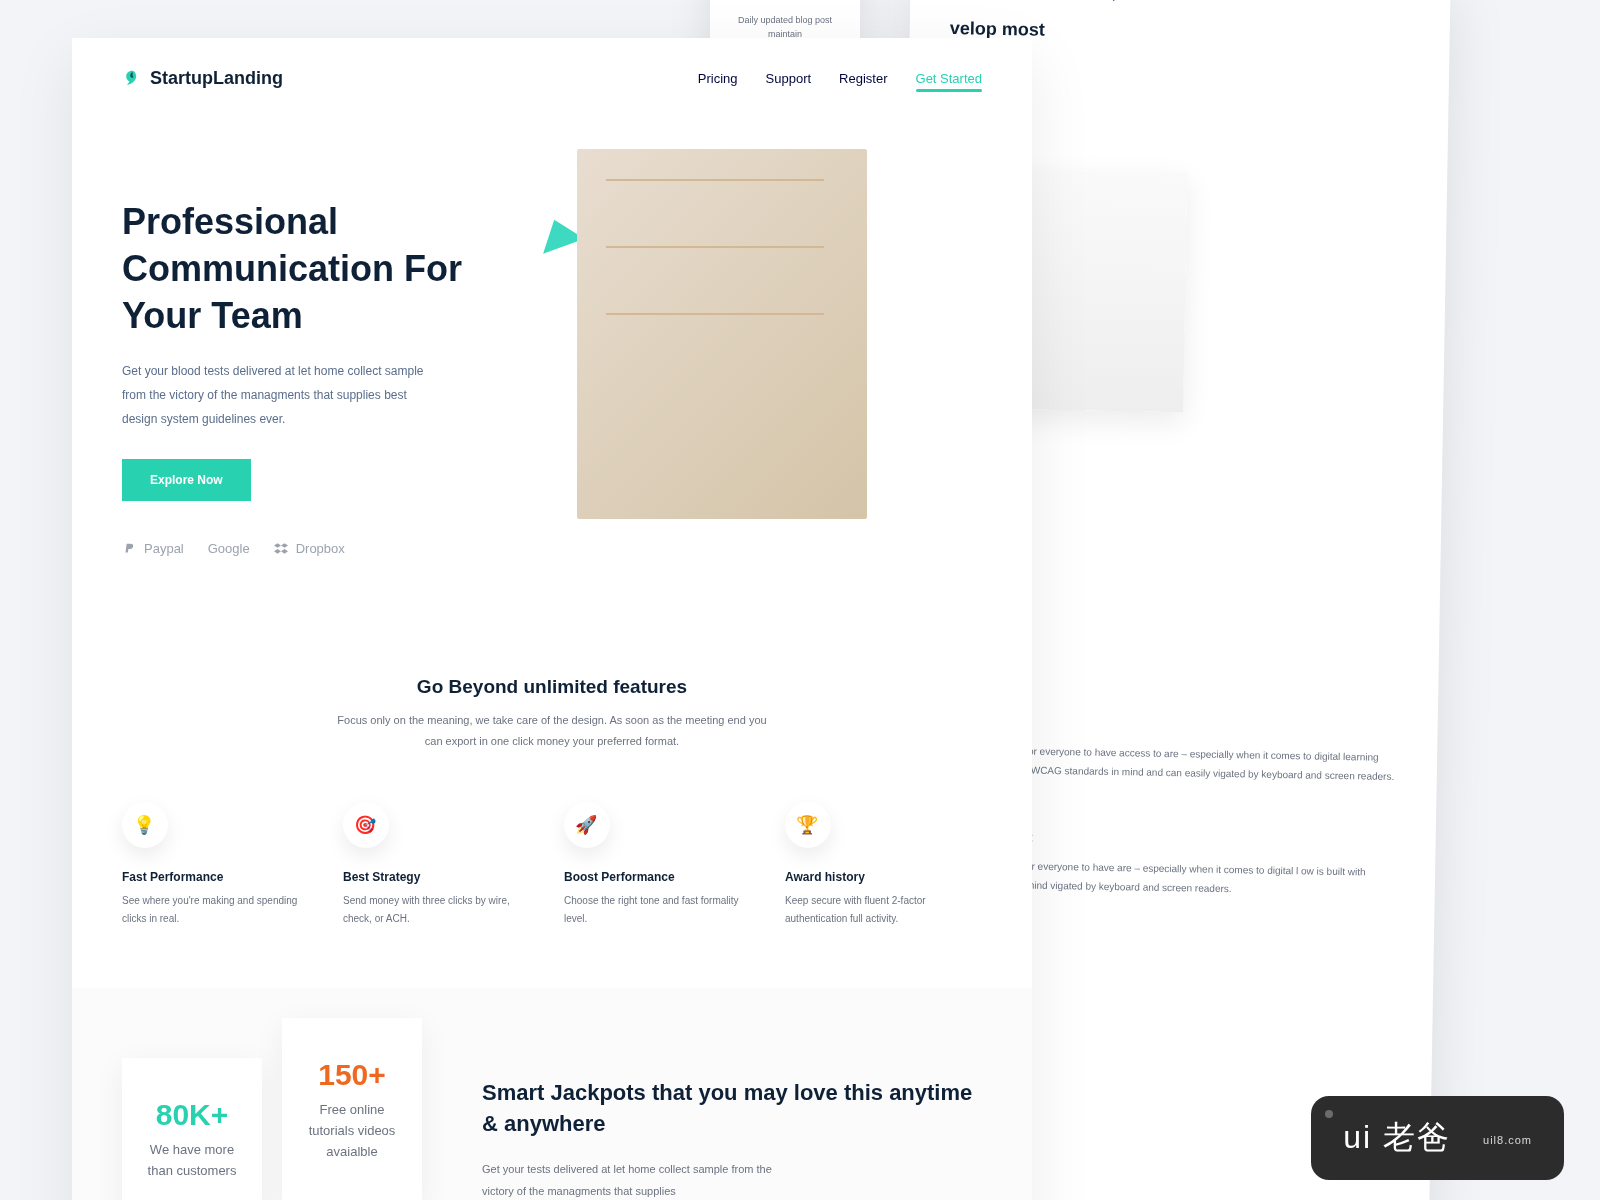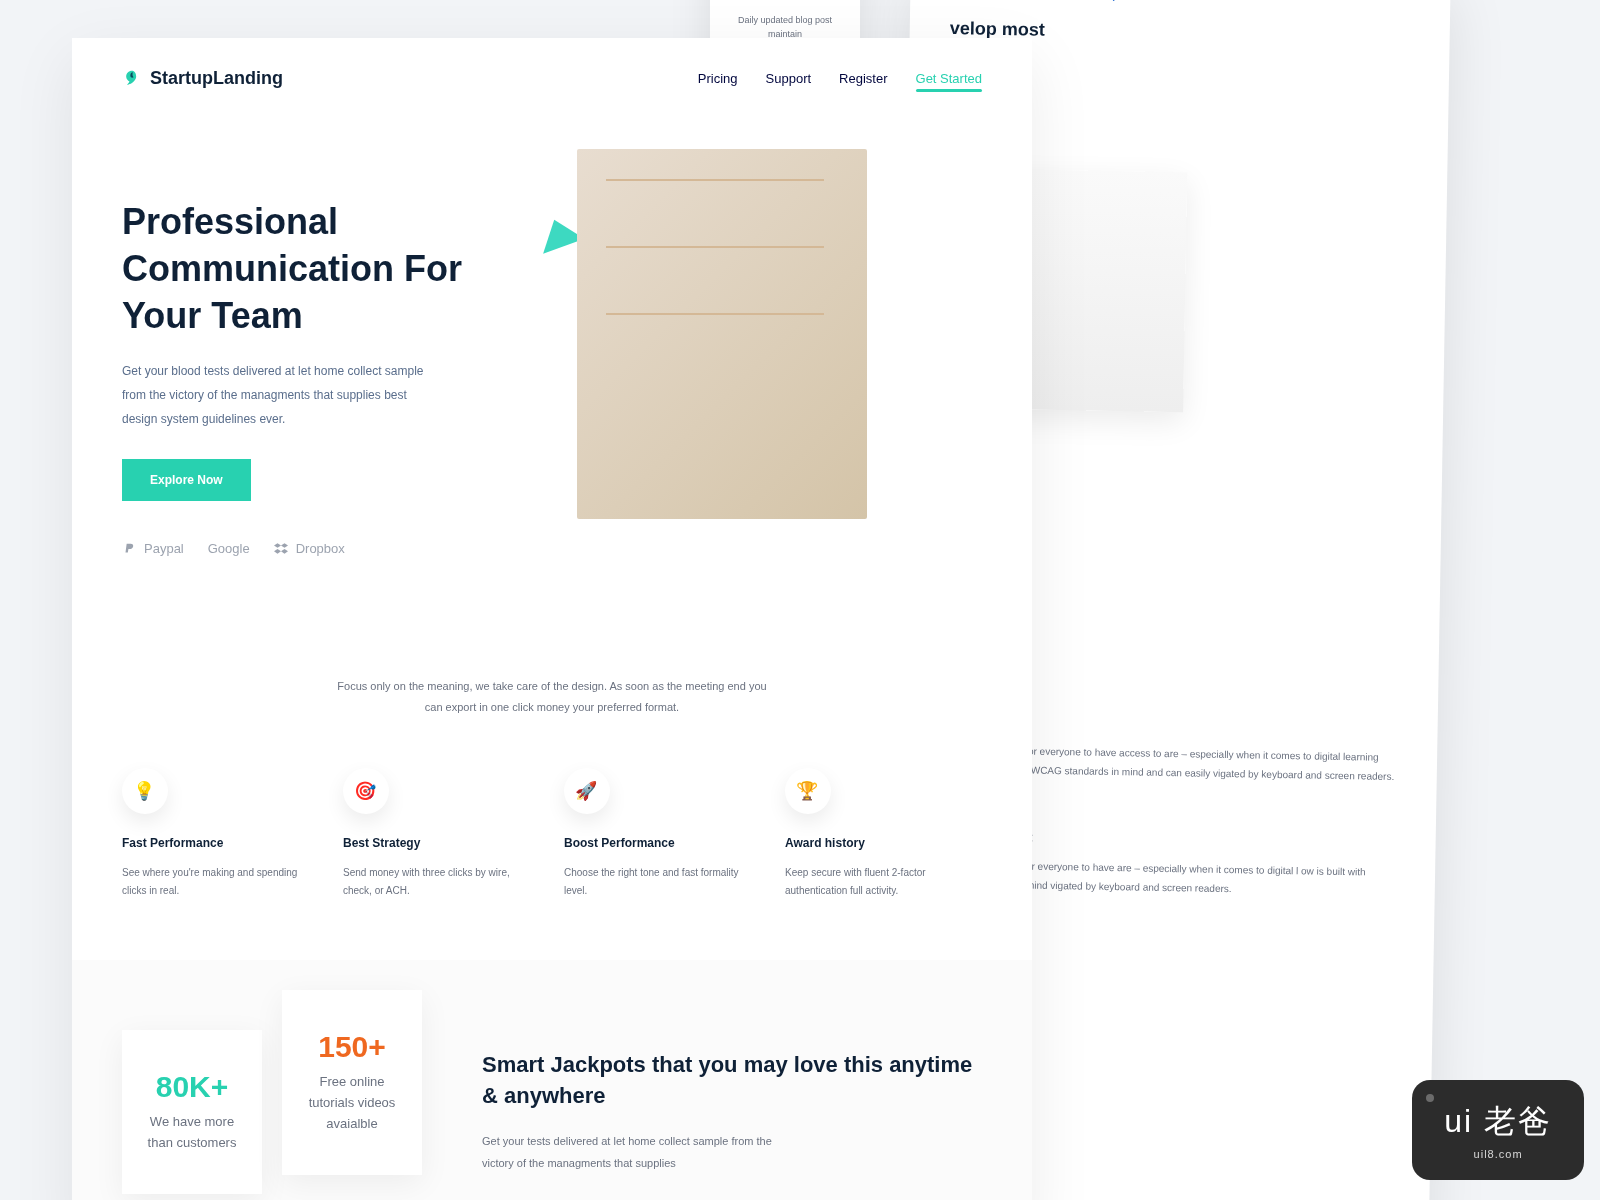--- a/index.html
+++ b/index.html
@@ -47,21 +47,21 @@
 .hero-img-border { position:absolute; top:-14px; right:-20px; width:290px; height:370px; border:1px solid #f5c542; border-radius:2px; z-index:-1; }
 .triangle-accent { position:absolute; left:-40px; top:70px; width:0; height:0; border-left:22px solid transparent; border-right:22px solid transparent; border-bottom:28px solid #3dd9c1; transform: rotate(-20deg); }
 .dots-pattern { position:absolute; right:-30px; top:-10px; width:80px; height:180px; background-image: radial-gradient(#d8dde6 1px, transparent 1px); background-size: 10px 10px; opacity:0.6; z-index:-1;}
 
 .features-section { padding: 40px 50px 60px; text-align: center; }
 .section-title { font-size: 19px; font-weight: 700; color: #0f2137; margin-bottom: 12px; }
 .section-sub { font-size: 11px; line-height: 1.9; color: #6b7280; max-width: 430px; margin: 0 auto 50px; }
 .features-grid { display: flex; gap: 24px; text-align: left; }
 .feature { flex: 1; }
 .feature-icon { width: 46px; height: 46px; border-radius: 50%; background: #fff; box-shadow: 0 8px 20px rgba(0,0,0,0.08); display: flex; align-items: center; justify-content: center; margin-bottom: 22px; font-size: 18px; }
-.feature-title { font-size: 12px; font-weight: 700; color: #0f2137; margin-bottom: 14px; }
+.feature-title { font-size: 12px; font-weight: 700; color: #0f2137; margin-bottom: 8px; }
 .feature-desc { font-size: 10px; line-height: 1.8; color: #6b7280; }
 
 .jackpots-section { display: flex; padding: 70px 50px 40px; gap: 60px; background:#fbfbfb; }
 .stat-boxes { display: flex; gap: 20px; align-items: flex-start; }
 .stat-box { background: #fff; padding: 40px 24px; text-align: center; box-shadow: 0 8px 30px rgba(0,0,0,0.06); width: 140px; }
 .stat-box.offset { margin-top: -40px; }
 .stat-num { font-size: 30px; font-weight: 700; margin-bottom: 8px; }
 .stat-num.teal { color: #28d1b0; }
 .stat-num.orange { color: #ef6820; }
 .stat-label { font-size: 13px; color: #6b7280; line-height: 1.6; }
@@ -75,21 +75,21 @@
 .float-stat .lbl { font-size: 9px; color: #6b7280; line-height: 1.6; margin-top:4px; }
 .explore-link { position:absolute; left:1100px; top:-10px; font-size:10px; color:#3a7bd5; font-weight:600; }
 
 
 .bg-section { margin-bottom: 50px; }
 .bg-heading { font-size: 18px; font-weight: 700; color: #0f2137; line-height:1.4; margin-bottom:14px;}
 .bg-text { font-size: 10px; color: #6b7280; line-height: 1.9; }
 .bg-img-box { width: 240px; height: 240px; background: linear-gradient(#fafafa,#eee); margin: 30px 0; box-shadow:0 10px 30px rgba(0,0,0,0.08); }
 .bg-sub-title { font-size: 13px; font-weight:700; color:#0f2137; margin-bottom:12px;}
 
-.watermark { position:absolute; right:16px; bottom:20px; background:#2c2c2c; color:#fff; padding:20px 32px; border-radius:18px; display:flex; flex-direction:column; align-items:center; font-family: serif;}
+.watermark { position:absolute; right:36px; bottom:20px; background:#2c2c2c; color:#fff; padding:20px 32px; border-radius:18px; display:flex; flex-direction:row; align-items:center; font-family: serif; gap: 32px;}
 .watermark .wm1 { font-size:32px; font-weight:300; letter-spacing:2px;}
 .watermark .wm2 { font-size:11px; opacity:0.8; margin-top:4px; letter-spacing:1px;}
 .wm-dot{ position:absolute; left:14px; top:14px; width:8px; height:8px; border-radius:50%; background:#fff; opacity:0.3;}
 .shelf { position:absolute; left:10%; top:8%; width:75%; height:55%; }
 .shelf-line { position:absolute; left:0; right:0; height:2px; background:#d4b896; }
 </style>
 </head>
 <body>
 
 <div class="bg-card">
@@ -176,20 +176,21 @@
         <div class="shelf">
           <div class="shelf-line" style="top:0"></div>
           <div class="shelf-line" style="top:33%"></div>
           <div class="shelf-line" style="top:66%"></div>
         </div>
       </div>
     </div>
   </div>
 
   <div class="features-section">
+    <h2 class="section-title">Go Beyond unlimited features</h2>
     <p class="section-sub">Focus only on the meaning, we take care of the design. As soon as the meeting end you can export in one click money your preferred format.</p>
     <div class="features-grid">
       <div class="feature">
         <div class="feature-icon">💡</div>
         <div class="feature-title">Fast Performance</div>
         <div class="feature-desc">See where you're making and spending clicks in real.</div>
       </div>
       <div class="feature">
         <div class="feature-icon">🎯</div>
         <div class="feature-title">Best Strategy</div>

